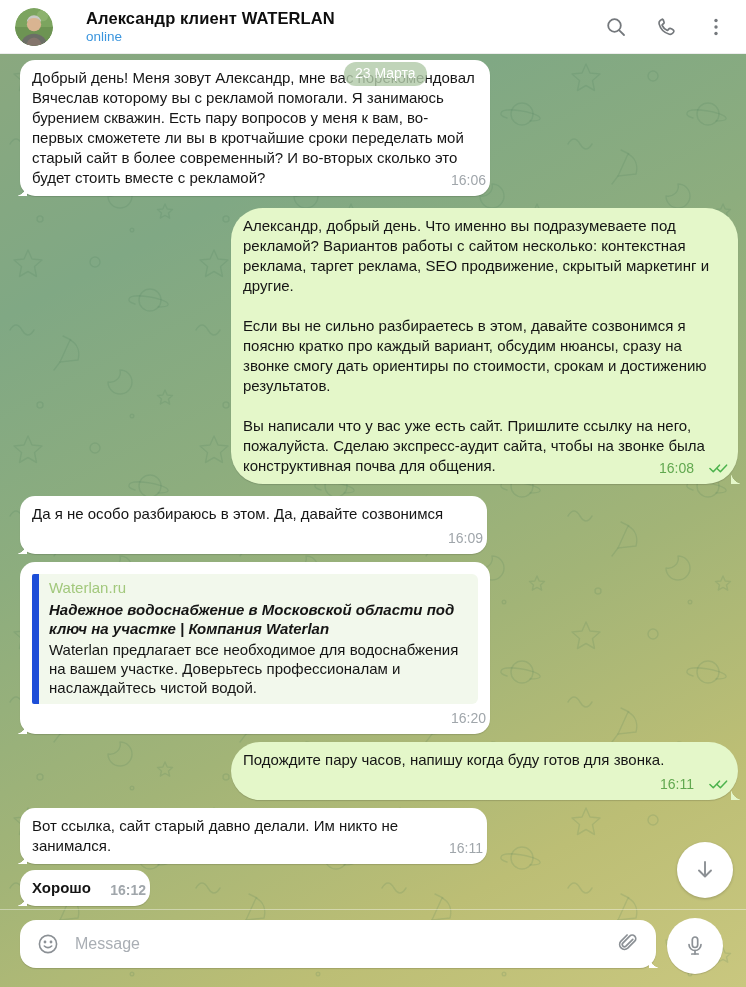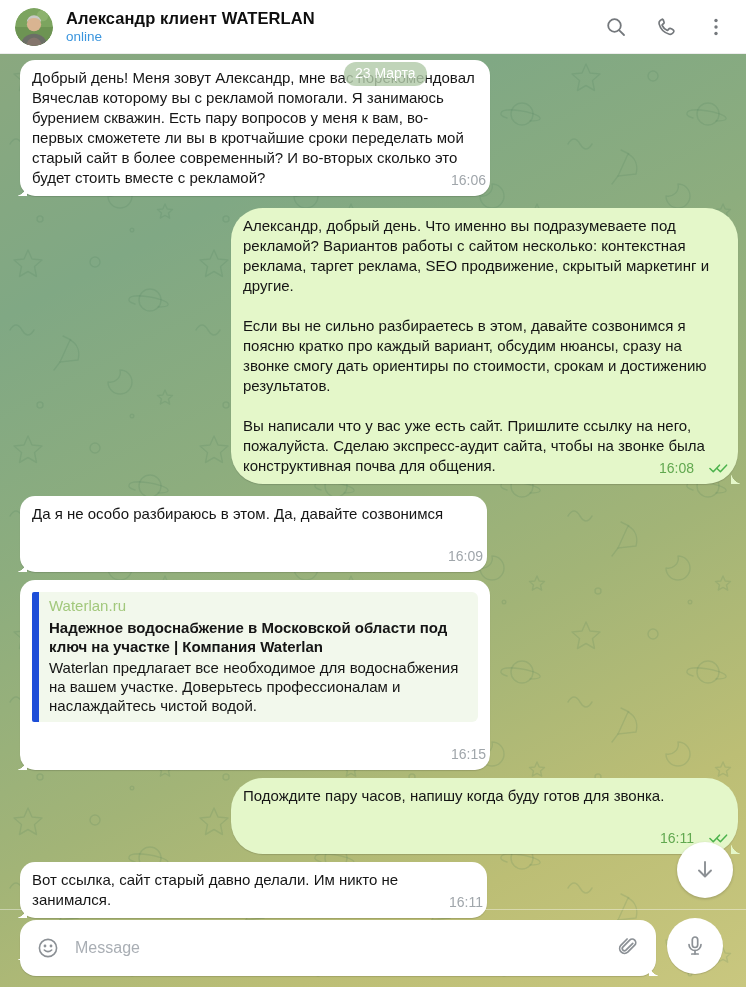--- a/index.html
+++ b/index.html
@@ -2,21 +2,21 @@
 <html><head>
 <meta charset="utf-8">
 <style>
   html,body{margin:0;padding:0;background:#e7e7e7;}
   .app{position:relative;width:746px;height:987px;overflow:hidden;
        font-family:"Liberation Sans",sans-serif;background:#fff;}
 
   
   .header{position:absolute;top:0;left:0;right:0;height:54px;background:#ffffff;
           z-index:6;display:flex;align-items:center;padding:0 18px 0 15px;
-          box-sizing:border-box;border-bottom:1px solid rgba(0,0,0,.07);}
+          box-sizing:border-box;border-bottom:1px solid rgba(0,0,0,.07);gap:20px;}
   .avatar{width:38px;height:38px;border-radius:50%;overflow:hidden;flex:none;cursor:pointer;}
   .header-info{margin-left:13px;flex:1;min-width:0;}
   .title{font-size:16.5px;font-weight:700;color:#0e0e0e;letter-spacing:.1px;line-height:19px;}
   .status{font-size:13.5px;color:#3a95de;margin-top:1px;}
   .header-actions{display:flex;gap:26px;align-items:center;}
   .icon-btn{background:none;border:none;padding:0;cursor:pointer;display:flex;align-items:center;justify-content:center;width:24px;height:24px;}
 
   
   .chat{position:absolute;top:54px;left:0;right:0;bottom:0;overflow:hidden;
         background:linear-gradient(152deg,#8aa87f 0%,#80a884 20%,#8dad7e 40%,#a2b477 62%,#bcbe75 82%,#c9c77f 100%);}
@@ -30,48 +30,48 @@
   .in{background:#ffffff;align-self:flex-start;}
   .out{background:#e4f7c9;align-self:flex-end;border-radius:32px;}
   .in::before{content:"";position:absolute;bottom:0;left:-6px;width:13px;height:13px;
           background:radial-gradient(circle at 0 0,rgba(0,0,0,0) 13px,#ffffff 13.5px);}
   .out::before{content:"";position:absolute;bottom:0;right:-6px;width:13px;height:13px;
           background:radial-gradient(circle at 100% 0,rgba(0,0,0,0) 13px,#e4f7c9 13.5px);}
   .msg-text{white-space:pre-wrap;}
   .time{position:absolute;right:4px;bottom:6px;font-size:14px;color:#a0a6ab;}
   .meta{position:absolute;right:10px;bottom:6px;display:flex;align-items:center;gap:15px;}
   .meta .time{position:static;color:#61a84f;}
-  .pad-time{padding-bottom:48px;}
+  .pad-time{padding-bottom:30px;}
 
   .w-in{width:470px;}
   .w-in2{width:467px;}
   .w-out{width:507px;}
   .w-small{width:130px;font-weight:bold;}
 
   .mb12{margin-bottom:12px;} .mb8{margin-bottom:8px;} .mb6{margin-bottom:6px;}
 
   .link-text{color:#4693d2;cursor:pointer;}
   .preview{margin-top:4px;border-left:7px solid #1d4ed8;background:#f2f8ec;
            border-radius:2px 6px 6px 2px;padding:4px 9px 7px 10px;cursor:pointer;}
   .preview-site{color:#a2c87c;line-height:20px;}
-  .preview-title{font-weight:700;line-height:19px;margin-top:2px;}
+  .preview-title{font-weight:700;line-height:19px;margin-top:2px;font-style:italic;}
   .preview-desc{line-height:19px;margin-top:2px;}
 
   .date-badge{position:absolute;top:8px;left:344px;z-index:4;cursor:pointer;
               background:rgba(178,202,170,.82);color:#ffffff;font-size:14px;font-weight:400;
               padding:3px 11px 4px;border-radius:13px;line-height:17px;}
 
   .fab{position:absolute;right:13px;bottom:89px;width:56px;height:56px;border-radius:50%;
        background:#ffffff;border:none;box-shadow:0 1px 3px rgba(0,0,0,.2);cursor:pointer;
        display:flex;align-items:center;justify-content:center;z-index:4;}
 
   
   .composer{position:absolute;left:0;right:0;bottom:0;height:77px;z-index:5;
             border-top:1px solid rgba(255,255,255,.4);}
-  .field{position:absolute;left:20px;top:10px;width:636px;height:56px;background:#fff;
+  .field{position:absolute;left:20px;top:10px;width:636px;height:48px;background:#fff;
          border-radius:16px;box-shadow:0 1px 1px rgba(0,0,0,.14);display:flex;
          align-items:center;padding:0 16px;box-sizing:border-box;}
   .field::after{content:"";position:absolute;right:-6px;bottom:0;width:13px;height:13px;
          background:radial-gradient(circle at 100% 0,rgba(0,0,0,0) 13px,#ffffff 13.5px);}
   .msg-input{border:none;outline:none;flex:1;font-size:16px;margin-left:13px;
              font-family:"Liberation Sans",sans-serif;color:#222;background:transparent;}
   .msg-input::placeholder{color:#a9aeb4;}
   .mic-btn{position:absolute;right:23px;top:8px;width:56px;height:56px;border-radius:50%;
            background:#fff;border:none;box-shadow:0 1px 1px rgba(0,0,0,.14);cursor:pointer;
            display:flex;align-items:center;justify-content:center;}
@@ -178,21 +178,21 @@
         <div class="msg-text">Да я не особо разбираюсь в этом. Да, давайте созвонимся</div>
         <span class="time">16:09</span>
       </div>
 
       <div class="bubble in w-in pad-time mb8">
         <div class="preview">
           <div class="preview-site">Waterlan.ru</div>
           <div class="preview-title">Надежное водоснабжение в Московской области под ключ на участке | Компания Waterlan</div>
           <div class="preview-desc">Waterlan предлагает все необходимое для водоснабжения на вашем участке. Доверьтесь профессионалам и наслаждайтесь чистой водой.</div>
         </div>
-        <span class="time">16:15</span>
+        <span class="time">16:20</span>
       </div>
 
       <div class="bubble out w-out pad-time mb8">
         <div class="msg-text">Подождите пару часов, напишу когда буду готов для звонка.</div>
         <span class="meta">
           <span class="time">16:11</span>
           <svg width="19" height="12" viewBox="0 0 20 12" fill="none" stroke="#4db34d" stroke-width="1.6" stroke-linecap="round" stroke-linejoin="round">
             <polyline points="1,6.5 4.5,10 11,3"></polyline>
               <polyline points="8.5,6.5 12,10 18.5,3"></polyline>
           </svg>

